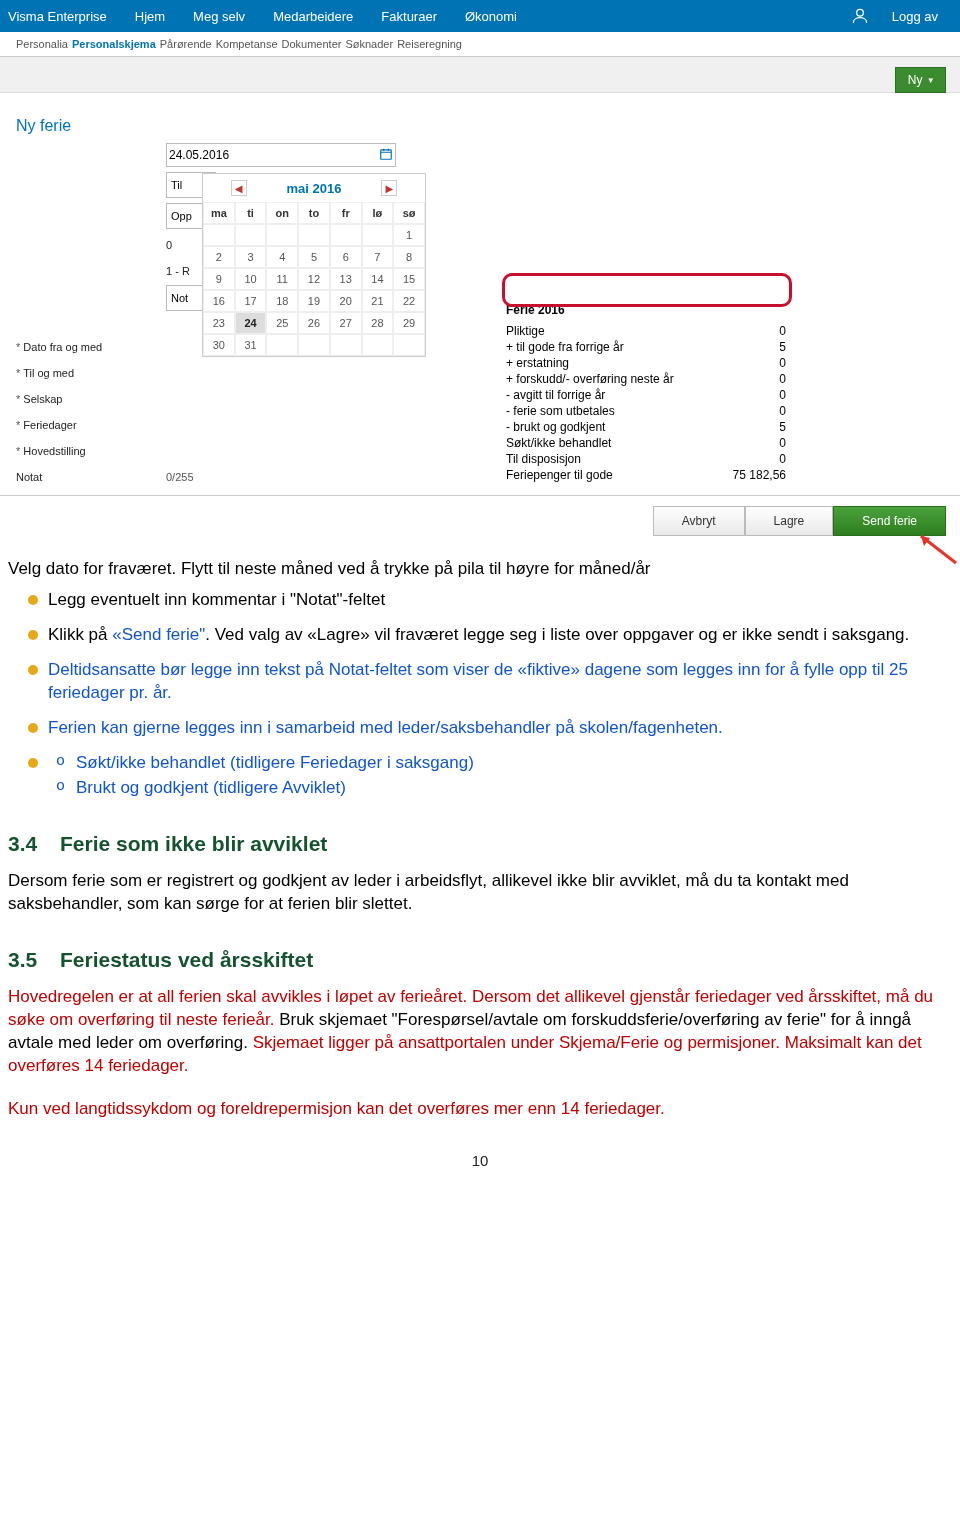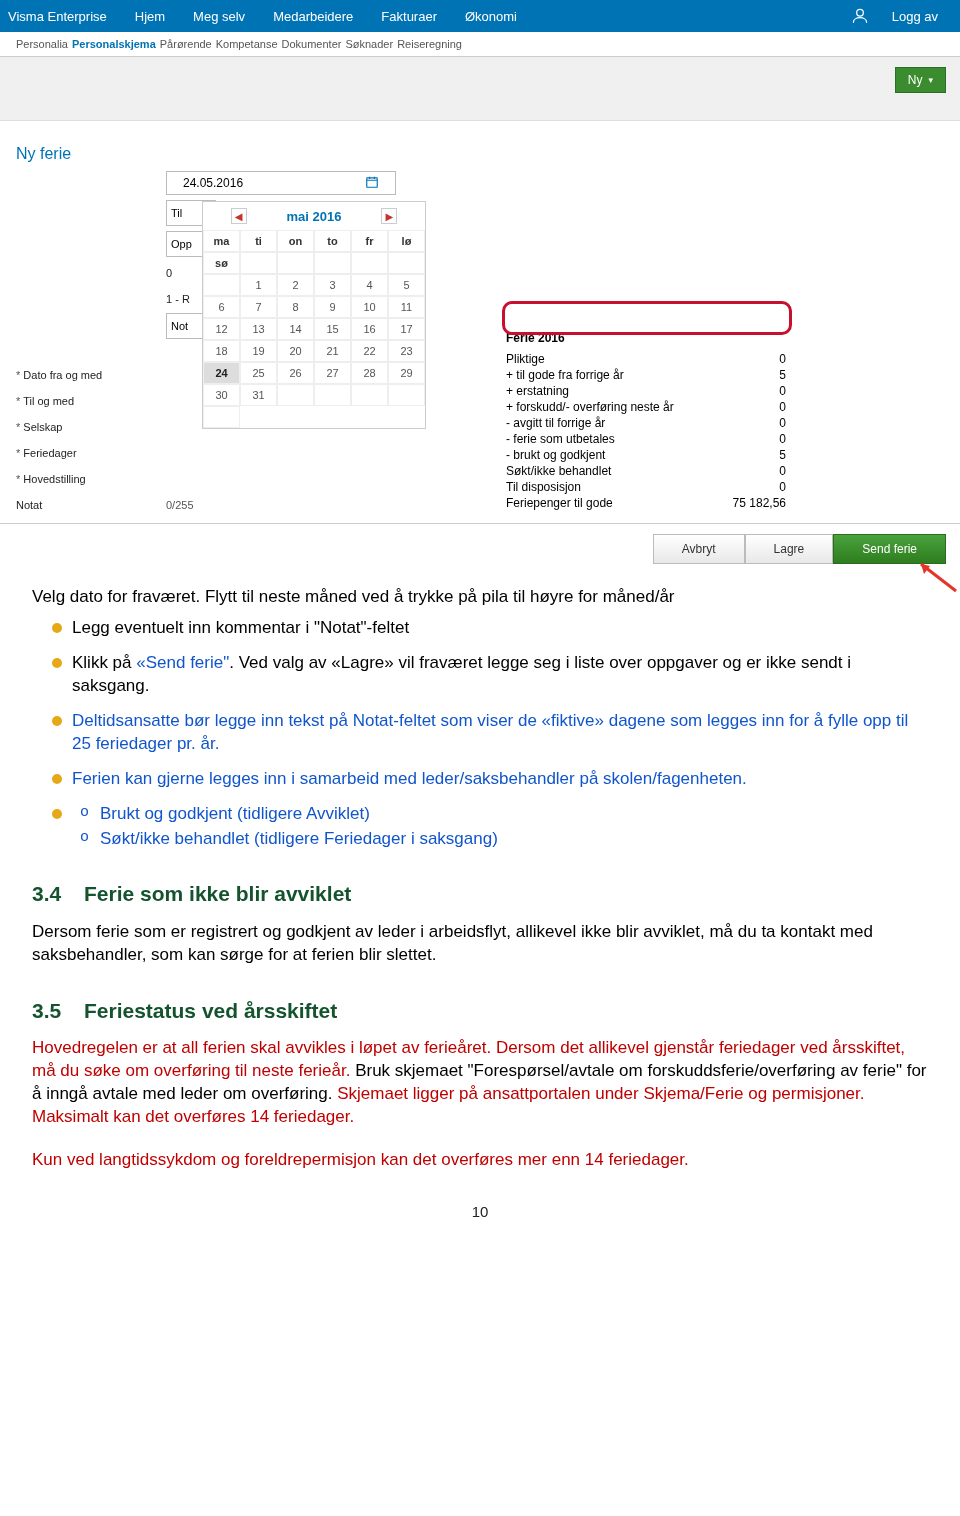--- a/index.html
+++ b/index.html
@@ -5,50 +5,50 @@
 *{box-sizing:border-box;margin:0;padding:0}
 body{font-family:Arial,Helvetica,sans-serif;background:#fff;color:#000;width:960px}
 .topnav{background:#0073b5;display:flex;align-items:center;padding:0 8px;height:32px;color:#fff;font-size:13px}
 .topnav-item{padding:0 14px;height:32px;display:flex;align-items:center;cursor:pointer}
 .topnav-brand{font-weight:400;padding-left:0}
 .topnav-spacer{flex:1}
 .topnav-icon{width:20px;height:20px;margin-right:8px}
 .subnav{display:flex;gap:4px;padding:6px 16px;font-size:11px;color:#555;border-bottom:1px solid #ccc;background:#fff}
 .subnav-item{cursor:pointer}
 .subnav-item.active{color:#0073b5;font-weight:bold}
-.graybar{background:#f0f0f0;height:64px;position:relative;border-bottom:1px solid #ddd}
+.graybar{background:#f0f0f0;height:36px;position:relative;border-bottom:1px solid #ddd}
 .ny-btn{position:absolute;right:14px;top:10px;background:#3a8c2e;color:#fff;padding:5px 12px;font-size:12px;border:1px solid #2e6d25;cursor:pointer;display:flex;align-items:center;gap:6px}
 .ny-btn .chev{font-size:9px}
 .page-title{color:#0073b5;font-size:16px;padding:24px 16px 8px}
 .form-area{display:flex;gap:20px;padding:0 16px 6px;align-items:flex-end;position:relative}
 .labels-col{font-size:11px;color:#222;display:flex;flex-direction:column;gap:14px;padding-top:6px;width:130px}
 .labels-col .req::before{content:"* ";color:#555}
 .inputs-col{position:relative;width:320px}
-.date-box{border:1px solid #bbb;width:230px;height:24px;display:flex;align-items:center;padding:0 16px;font-size:12px;background:#fff;cursor:pointer}
+.date-box{border:1px solid #bbb;width:230px;height:24px;display:flex;align-items:center;padding:0 2px;font-size:12px;background:#fff;cursor:pointer}
 .date-box .cal-icon{margin-left:auto;color:#0073b5}
 .stub-input{border:1px solid #bbb;height:24px;margin-top:5px;width:50px;padding:12px 4px;font-size:11px;display:flex;align-items:center;background:#fff}
 .calendar-pop{position:absolute;top:30px;left:36px;width:224px;border:1px solid #ccc;background:#fff;z-index:5;font-size:11px}
 .cal-head{display:flex;align-items:center;justify-content:center;gap:40px;padding:6px;color:#0073b5}
 .cal-head .arrow{color:#c4342d;border:1px solid #ccc;width:16px;height:16px;display:flex;align-items:center;justify-content:center;cursor:pointer;font-size:10px}
 .cal-head .month{font-weight:bold;font-size:13px;color:#0073b5}
-.cal-grid{display:grid;grid-template-columns:repeat(6,1fr)}
+.cal-grid{display:grid;grid-template-columns:repeat(7,1fr)}
 .cal-grid div{border:1px solid #eee;height:22px;display:flex;align-items:center;justify-content:center;color:#555}
 .cal-grid .head{font-weight:bold;color:#333;background:#fff}
 .cal-grid .sel{background:#ddd;color:#222;font-weight:bold}
 .ferie-col{font-size:12px;width:280px}
 .ferie-title{font-weight:bold;margin-bottom:6px}
 .ferie-row{display:flex;justify-content:space-between;padding:1px 0}
 .highlight-box{position:absolute;border:3px solid #c8102e;border-radius:10px;width:290px;height:34px;left:502px;top:130px;pointer-events:none}
 .charcount{font-size:11px;color:#555;margin-top:6px}
 .divider{border-top:1px solid #ccc;margin-top:6px}
 .btn-row{display:flex;justify-content:flex-end;gap:0;padding:10px 14px;position:relative}
 .btn{padding:7px 28px;font-size:12px;cursor:pointer;border:1px solid #bbb;background:linear-gradient(#fff,#e8e8e8);color:#333}
 .btn-primary{background:linear-gradient(#4aa23c,#2e7d1f);color:#fff;border:1px solid #2a6d1c}
 .btn-row .arrow-annot{position:absolute;right:-6px;top:32px;pointer-events:none}
-.doc{padding:8px 32px 30px;font-size:17px;line-height:1.35}
+.doc{padding:8px 8px 30px;font-size:17px;line-height:1.35}
 .doc p{margin:4px 0}
 ul.bullets{list-style:none;margin-top:8px;margin-bottom:10px}
 ul.bullets>li{position:relative;padding-left:40px;margin-bottom:12px}
 ul.bullets>li::before{content:"";width:10px;height:10px;background:#e6a817;border-radius:50%;position:absolute;left:20px;top:6px}
 ul.bullets li.blue{color:#1155cc}
 ul.sub{list-style:none;margin-top:4px}
 ul.sub li{padding-left:28px;position:relative;margin-bottom:2px}
 ul.sub li::before{content:"o";position:absolute;left:8px;top:0;font-family:'Courier New',monospace;font-size:15px}
 .sec-heading{color:#14532d;font-size:21px;margin-top:30px;margin-bottom:12px}
 .sec-heading .num{display:inline-block;width:52px}
@@ -243,22 +243,22 @@
 
 <div class="doc">
   <p>Velg dato for fraværet. Flytt til neste måned ved å trykke på pila til høyre for måned/år</p>
   <ul class="bullets">
     <li>Legg eventuelt inn kommentar i "Notat"-feltet</li>
     <li><span>Klikk på </span><span style="color:#1155cc">«Send ferie"</span><span>. Ved valg av «Lagre» vil fraværet legge seg i liste over oppgaver og er ikke sendt i saksgang.</span></li>
     <li class="blue">Deltidsansatte bør legge inn tekst på Notat-feltet som viser de «fiktive» dagene som legges inn for å fylle opp til 25 feriedager pr. år.</li>
     <li class="blue">Ferien kan gjerne legges inn i samarbeid med leder/saksbehandler på skolen/fagenheten.</li>
     <li class="blue">
       <ul class="sub">
+        <li>Søkt/ikke behandlet (tidligere Feriedager i saksgang)</li>
         <li>Brukt og godkjent (tidligere Avviklet)</li>
-        <li>Søkt/ikke behandlet (tidligere Feriedager i saksgang)</li>
       </ul>
     </li>
   </ul>
 
   <h2 class="sec-heading"><span class="num">3.4</span><span>Ferie som ikke blir avviklet</span></h2>
   <p>Dersom ferie som er registrert og godkjent av leder i arbeidsflyt, allikevel ikke blir avviklet, må du ta kontakt med saksbehandler, som kan sørge for at ferien blir slettet.</p>
 
   <h2 class="sec-heading"><span class="num">3.5</span><span>Feriestatus ved årsskiftet</span></h2>
   <p class="red-text">
     <span>Hovedregelen er at all ferien skal avvikles i løpet av ferieåret. Dersom det allikevel gjenstår feriedager ved årsskiftet, må du søke om overføring til neste ferieår. </span><span style="color:#000">Bruk skjemaet "Forespørsel/avtale om forskuddsferie/overføring av ferie" for å inngå avtale med leder om overføring. </span><span>Skjemaet ligger på ansattportalen under Skjema/Ferie og permisjoner. </span><span>Maksimalt kan det overføres 14 feriedager.</span>

